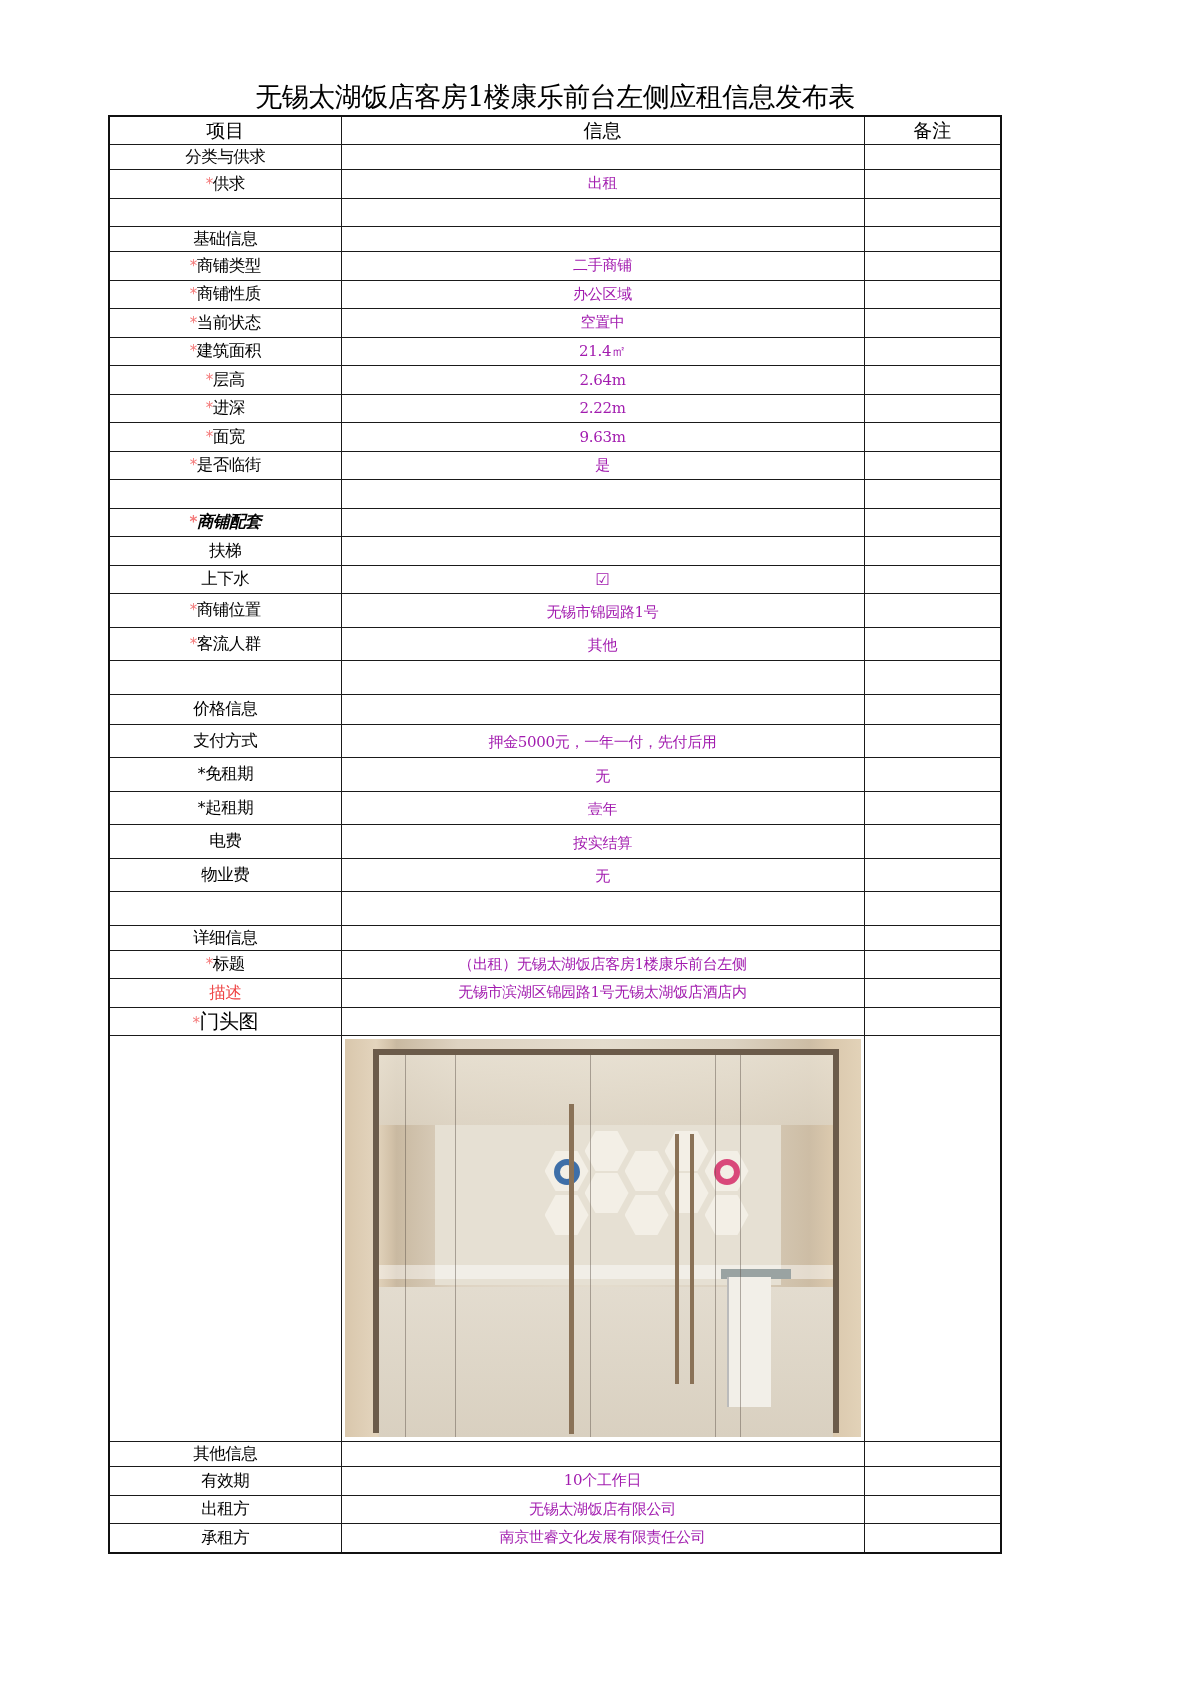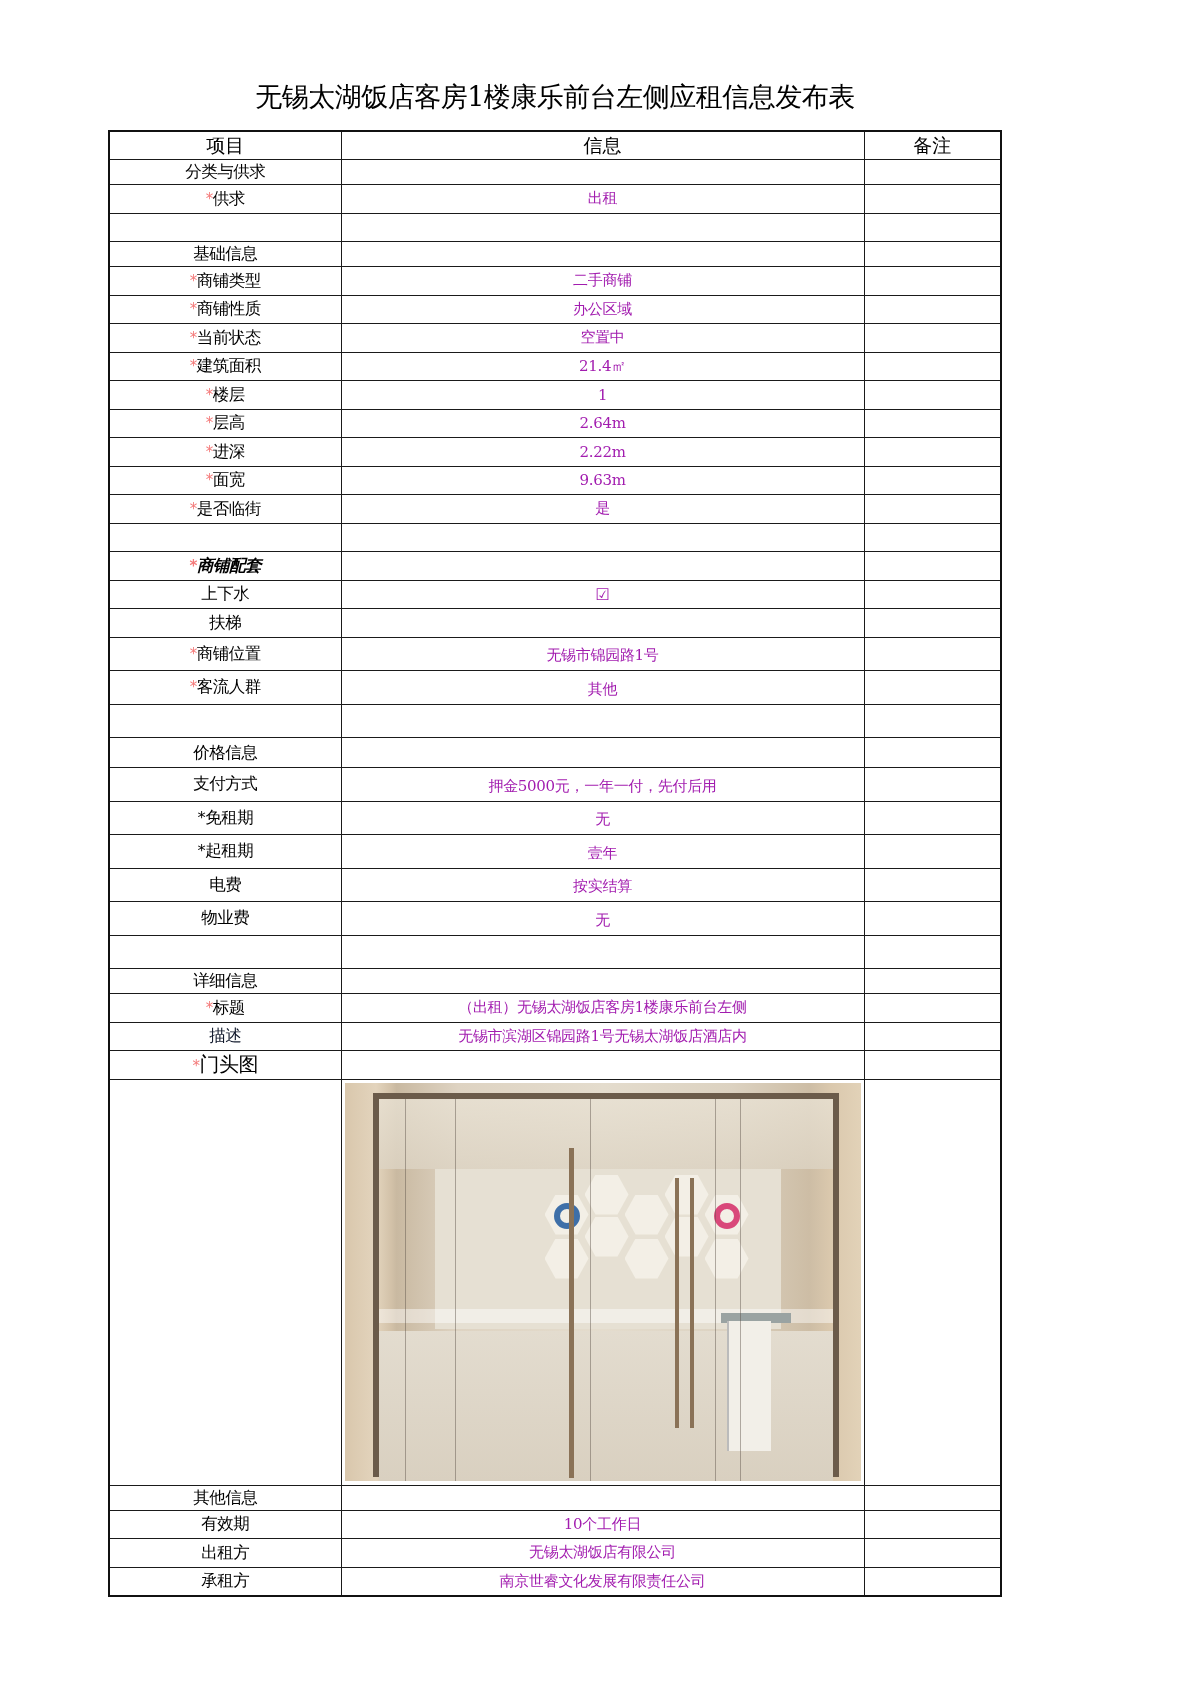--- a/index.html
+++ b/index.html
@@ -1,26 +1,26 @@
 <!DOCTYPE html>
 <html><head>
 <meta charset="utf-8">
 <style>
   html, body { margin:0; padding:0; background:#ffffff; }
   body { width:1200px; height:1697px; position:relative; font-family:"DejaVu Sans","Liberation Sans",sans-serif; color:#000; overflow:hidden; }
   .doc-title { position:absolute; left:0; width:1200px; top:80px; text-align:center; font-family:"DejaVu Serif","Liberation Serif",serif; font-size:27px; line-height:34px; letter-spacing:-0.5px; }
   .doc-title .inner { display:inline-block; margin-left:-90px; }
-  table.sheet { position:absolute; left:108px; top:130px; width:892px; border-collapse:collapse; table-layout:fixed; border:2.5px solid #111; }
+  table.sheet { position:absolute; left:108px; top:115px; width:892px; border-collapse:collapse; table-layout:fixed; border:2.5px solid #111; }
   table.sheet td { border:1.5px solid #1a1a1a; padding:0; text-align:center; vertical-align:middle; overflow:hidden; white-space:nowrap; }
   col.c1 { width:232px; } col.c2 { width:523px; } col.c3 { width:137px; }
   .hdr td { font-family:"DejaVu Serif","Liberation Serif",serif; font-size:19px; height:27px; }
   .lbl { font-size:16.5px; font-family:"DejaVu Sans","Liberation Sans",sans-serif; letter-spacing:-0.5px; }
   .lbl.bold { font-weight:bold;font-style:italic; }
   .lbl.big { font-size:20px; }
-  .lbl.red-text { color:#0f172a; }
+  .lbl.red-text { color:#ef4444; }
   .req { color:#f47a7a; font-size:15px; }
   .val { font-family:"DejaVu Serif","Liberation Serif",serif; font-size:15px; color:#a21caf; letter-spacing:-0.3px; }
   .val.low { vertical-align:bottom; padding-bottom:5px; }
   .r-std td { height:27.5px; }
   .r-short td { height:24px;font-family:Liberation Mono, monospace; }
   .r-photo td { height:405px; }
   .photo { width:516px; height:398px; margin:3px auto 0 auto; position:relative; overflow:hidden;
     background:linear-gradient(90deg,#d9c7ac 0%,#e3d4bd 6%,#d2c1a8 9%, #c9b9a1 10%, #ded3c2 22%, #e4dccd 50%, #dcd2c1 75%, #cdbda5 90%,#dac8ad 94%,#e2d2b8 100%); }
   .photo .frame { position:absolute; left:28px; right:22px; top:10px; bottom:4px; border:6px solid #6b5b4a; border-bottom:none; }
   .photo .ceiling { position:absolute; left:34px; right:28px; top:16px; height:70px; background:linear-gradient(180deg,#e8e1d3,#ddd4c4); opacity:.8; }
@@ -86,25 +86,20 @@
         <td class="lbl"><span class="req">*</span><span>当前状态</span></td>
         <td class="val"><span>空置中</span></td>
         <td></td>
       </tr>
       <tr class="r-std">
         <td class="lbl"><span class="req">*</span><span>建筑面积</span></td>
         <td class="val"><span>21.4㎡</span></td>
         <td></td>
       </tr>
       <tr class="r-std">
-        <td class="lbl"><span class="req">*</span><span>楼层</span></td>
-        <td class="val"><span>1</span></td>
-        <td></td>
-      </tr>
-      <tr class="r-std">
         <td class="lbl"><span class="req">*</span><span>层高</span></td>
         <td class="val"><span>2.64m</span></td>
         <td></td>
       </tr>
       <tr class="r-std">
         <td class="lbl"><span class="req">*</span><span>进深</span></td>
         <td class="val"><span>2.22m</span></td>
         <td></td>
       </tr>
       <tr class="r-std">
@@ -121,27 +116,27 @@
         <td class="lbl"><span></span></td>
         <td class="val"><span></span></td>
         <td></td>
       </tr>
       <tr class="r-std">
         <td class="lbl bold"><span class="req">*</span><span>商铺配套</span></td>
         <td class="val"><span></span></td>
         <td></td>
       </tr>
       <tr class="r-std">
+        <td class="lbl"><span>扶梯</span></td>
+        <td class="val"><span></span></td>
+        <td></td>
+      </tr>
+      <tr class="r-std">
         <td class="lbl"><span>上下水</span></td>
         <td class="val"><span style="font-family: &quot;DejaVu Sans&quot;, sans-serif; font-size: 16px;">☑</span></td>
-        <td></td>
-      </tr>
-      <tr class="r-std">
-        <td class="lbl"><span>扶梯</span></td>
-        <td class="val"><span></span></td>
         <td></td>
       </tr>
       <tr class="r-std">
         <td class="lbl"><span class="req">*</span><span>商铺位置</span></td>
         <td class="val low"><span>无锡市锦园路1号</span></td>
         <td></td>
       </tr>
       <tr class="r-std">
         <td class="lbl"><span class="req">*</span><span>客流人群</span></td>
         <td class="val low"><span>其他</span></td>

